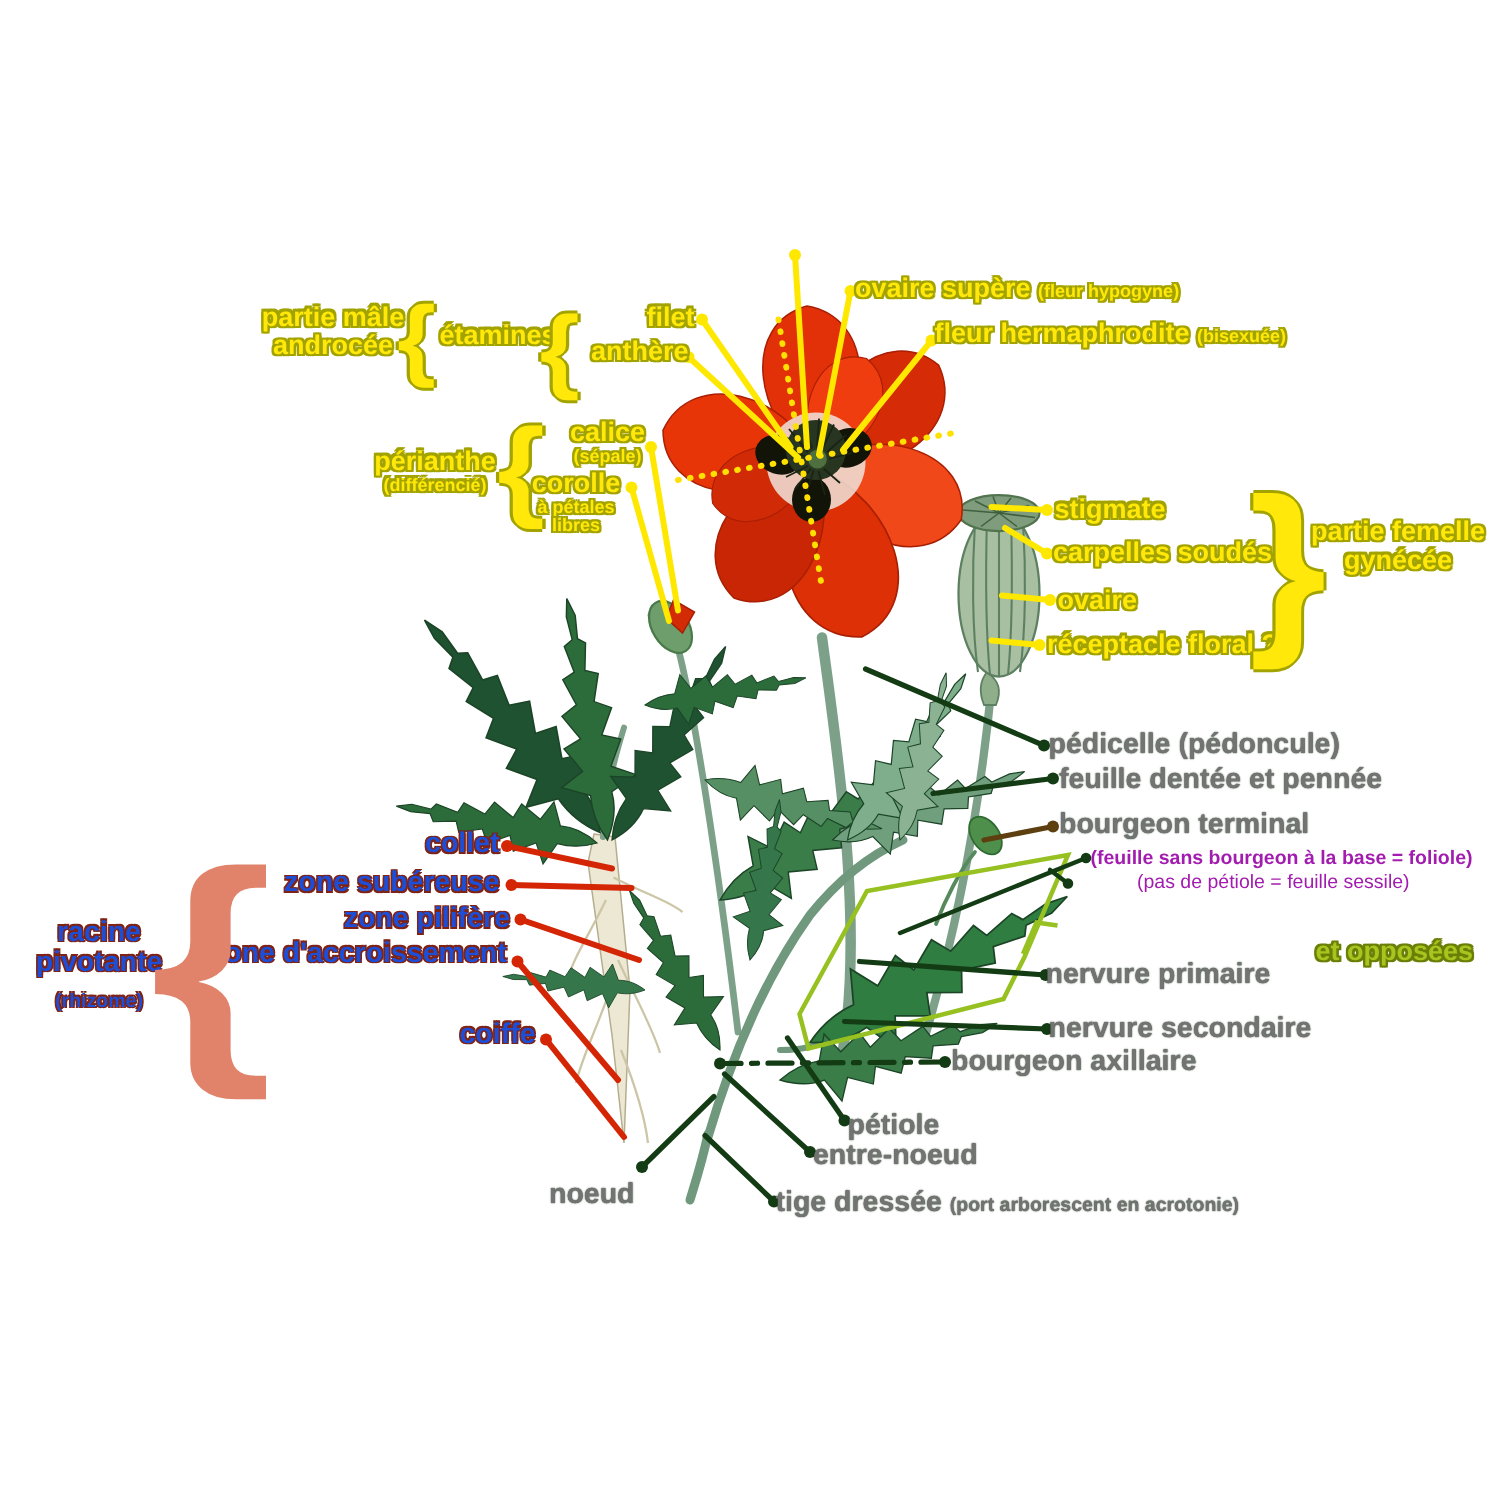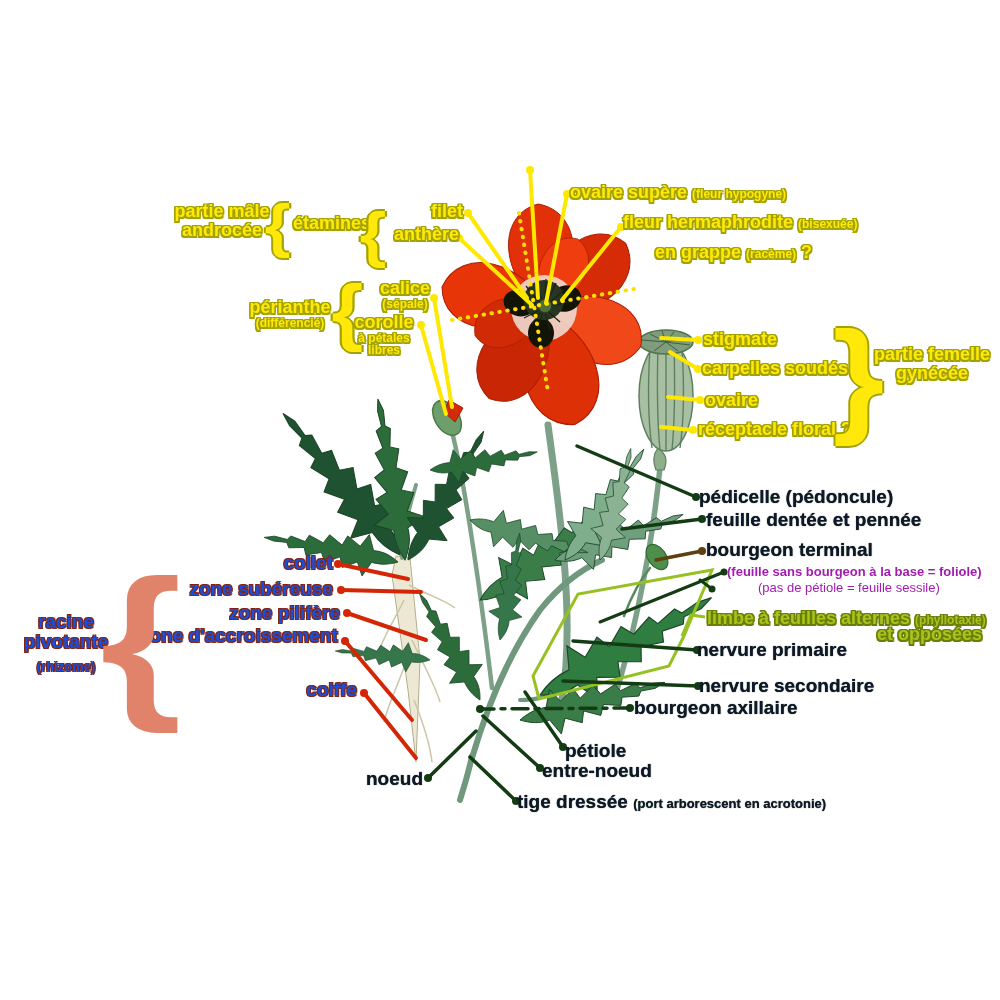--- a/index.html
+++ b/index.html
@@ -8,21 +8,21 @@
   .art{position:absolute;left:0;top:0;}
   .lbl{position:absolute;font-weight:bold;white-space:nowrap;line-height:1.05;}
   .y  {color:#ffe80a;font-size:18px;
        text-shadow:-1.5px -1.5px 0 #a3a300,1.5px -1.5px 0 #a3a300,-1.5px 1.5px 0 #a3a300,
        1.5px 1.5px 0 #a3a300,0 -1.5px 0 #a3a300,0 1.5px 0 #a3a300,-1.5px 0 0 #a3a300,1.5px 0 0 #a3a300;}
   .y .sm{font-size:12px;}
   .ch {color:#a8c41e;font-size:18px;
        text-shadow:-1.5px -1.5px 0 #6b7f07,1.5px -1.5px 0 #6b7f07,-1.5px 1.5px 0 #6b7f07,
        1.5px 1.5px 0 #6b7f07,0 -1.5px 0 #6b7f07,0 1.5px 0 #6b7f07,-1.5px 0 0 #6b7f07,1.5px 0 0 #6b7f07;}
   .ch .sm{font-size:12px;}
-  .g  {color:#0f172a;font-size:19px;text-shadow:0 0 1px #0a2a0a;}
+  .g  {color:#737373;font-size:19px;text-shadow:0 0 1px #0a2a0a;}
   .g .sm, .gsm{font-size:13px;}
   .gsm{color:#a21caf;}
   .r  {color:#1d4ed8;font-size:19px;
        text-shadow:-1px -1px 0 #7e2315,1px -1px 0 #7e2315,-1px 1px 0 #7e2315,1px 1px 0 #7e2315;}
   .r .sm{font-size:13px;}
   .brace{position:absolute;font-weight:bold;line-height:1;}
   .brace.y{text-shadow:-2px 0 0 #a3a300,2px 0 0 #a3a300,0 -2px 0 #a3a300,0 2px 0 #a3a300;}
   .brace.salmon{color:#e0836a;text-shadow:none;}
   .ctr{text-align:center;}
   .rt{text-align:right;}
@@ -212,21 +212,20 @@
     <line x1="345" y1="641" x2="412" y2="720"></line>
         <circle cx="345" cy="641" r="4" fill="#d42605" stroke="none"></circle>
     <line x1="364" y1="693" x2="416" y2="758"></line>
         <circle cx="364" cy="693" r="4" fill="#d42605" stroke="none"></circle>
   </g>
 </svg>
 
 <div class="lbl y" style="left:570px;top:183px;"><span>ovaire supère</span> <span class="sm">(fleur hypogyne)</span></div>
 <div class="lbl y" style="left:623px;top:213px;"><span>fleur hermaphrodite</span> <span class="sm">(bisexuée)</span></div>
 <div class="lbl y" style="left:655px;top:243px;">
-  <div><span>en grappe</span> <span class="sm">(racème)</span> <span>?</span></div>
 </div>
 <div class="lbl y ctr" style="left:168px;top:202px;width:108px;">
   <div>partie mâle</div>
       <div>androcée</div>
 </div>
 <div class="brace y lbl" style="left:266px;top:196px;font-size:60px;transform:scaleX(1.1);">{</div>
 <div class="lbl y" style="left:293px;top:214px;">étamines</div>
 <div class="brace y lbl" style="left:361px;top:203px;font-size:62px;transform:scaleX(1.1);">{</div>
 <div class="lbl y" style="left:431px;top:202px;">filet</div>
 <div class="lbl y" style="left:394px;top:225px;">anthère</div>
@@ -254,28 +253,27 @@
 <div class="lbl y ctr" style="left:866px;top:345px;width:132px;">
   <div>partie femelle</div>
       <div>gynécée</div>
 </div>
 
 <div class="lbl g" style="left:699px;top:487px;">pédicelle (pédoncule)</div>
 <div class="lbl g" style="left:706px;top:510px;">feuille dentée et pennée</div>
 <div class="lbl g" style="left:706px;top:540px;">bourgeon terminal</div>
 <div class="lbl gsm" style="left:727px;top:565px;font-weight:bold;">(feuille sans bourgeon à la base = foliole)</div>
 <div class="lbl gsm" style="left:758px;top:581px;font-weight:normal;">(pas de pétiole = feuille sessile)</div>
-<div class="lbl ch" style="left:707px;top:609px;"><span>limbe à feuilles alternes</span> <span class="sm">(phyllotaxie)</span></div>
 <div class="lbl ch rt" style="left:856px;top:625px;width:126px;">et opposées</div>
 <div class="lbl g" style="left:697px;top:640px;">nervure primaire</div>
 <div class="lbl g" style="left:699px;top:676px;">nervure secondaire</div>
 <div class="lbl g" style="left:634px;top:698px;">bourgeon axillaire</div>
 <div class="lbl g" style="left:565px;top:741px;">pétiole</div>
 <div class="lbl g" style="left:542px;top:761px;">entre-noeud</div>
-<div class="lbl g" style="left:366px;top:769px;">noeud</div>
+<div class="lbl g" style="left:366px;top:787px;">noeud</div>
 <div class="lbl g" style="left:517px;top:792px;"><span>tige dressée</span> <span class="sm">(port arborescent en acrotonie)</span></div>
 
 <div class="lbl r rt" style="left:233px;top:553px;width:100px;">collet</div>
 <div class="lbl r rt" style="left:181px;top:579px;width:152px;">zone subéreuse</div>
 <div class="lbl r rt" style="left:190px;top:603px;width:150px;">zone pilifère</div>
 <div class="lbl r rt" style="left:140px;top:626px;width:197px;">zone d'accroissement</div>
 <div class="lbl r rt" style="left:257px;top:680px;width:100px;">coiffe</div>
 <div class="lbl r ctr" style="left:18px;top:612px;width:96px;">
   <div>racine</div>
       <div>pivotante</div>

